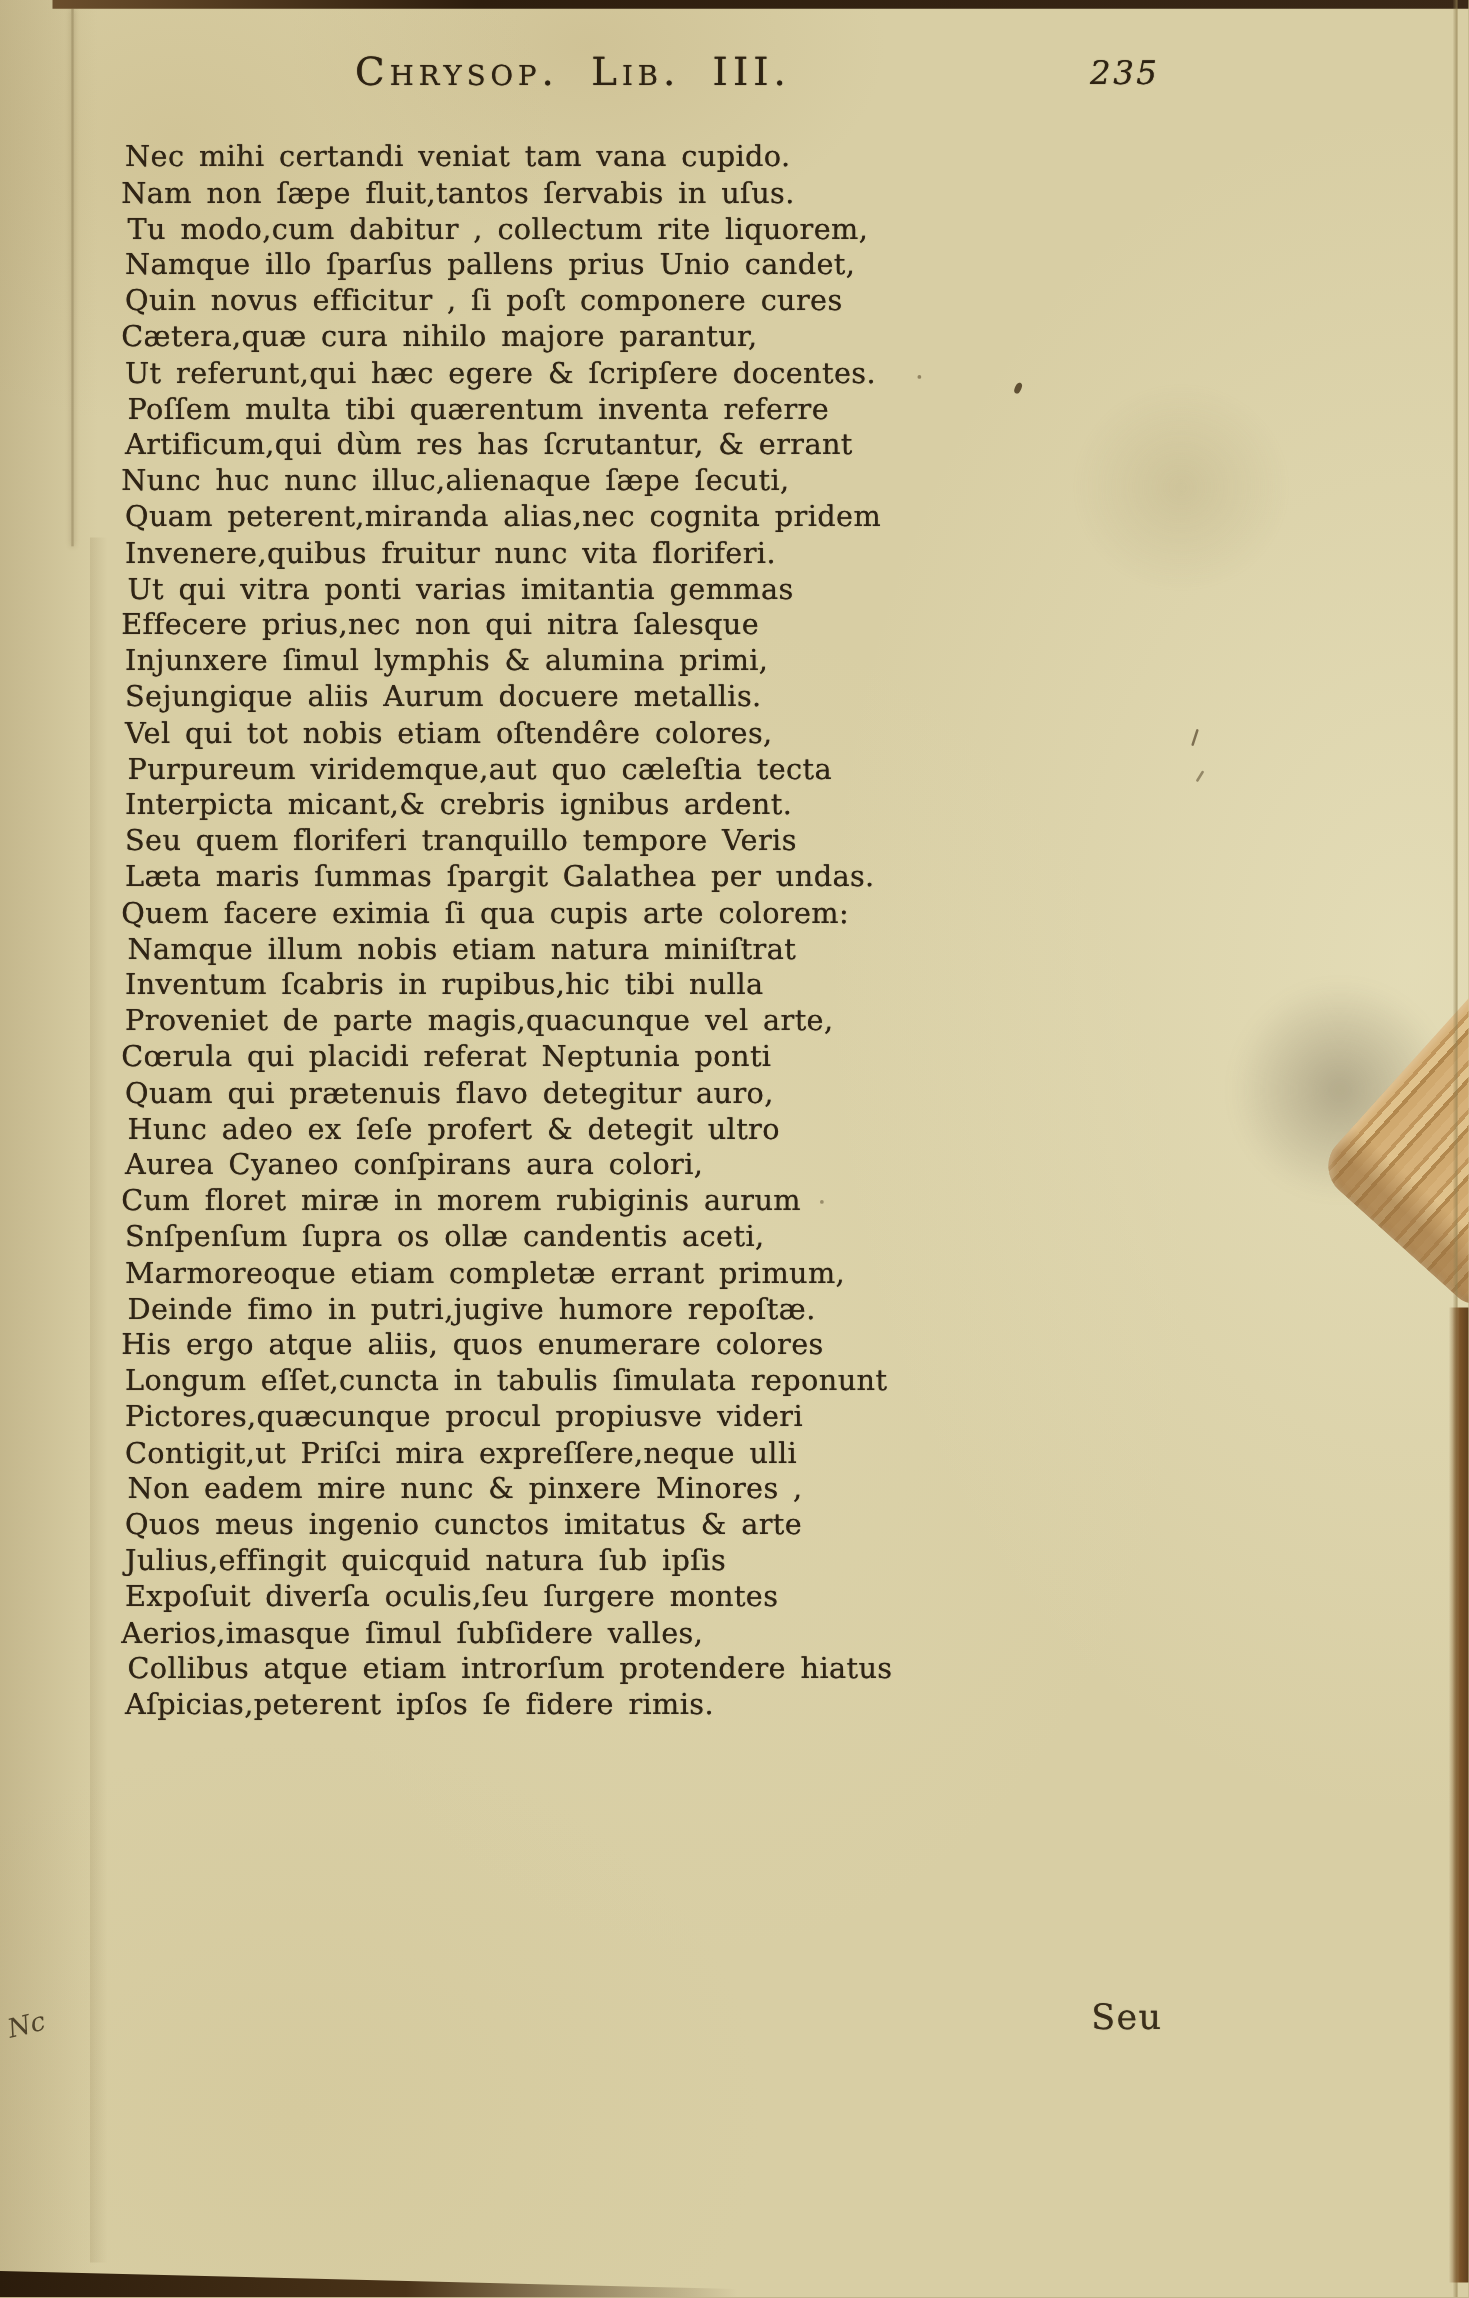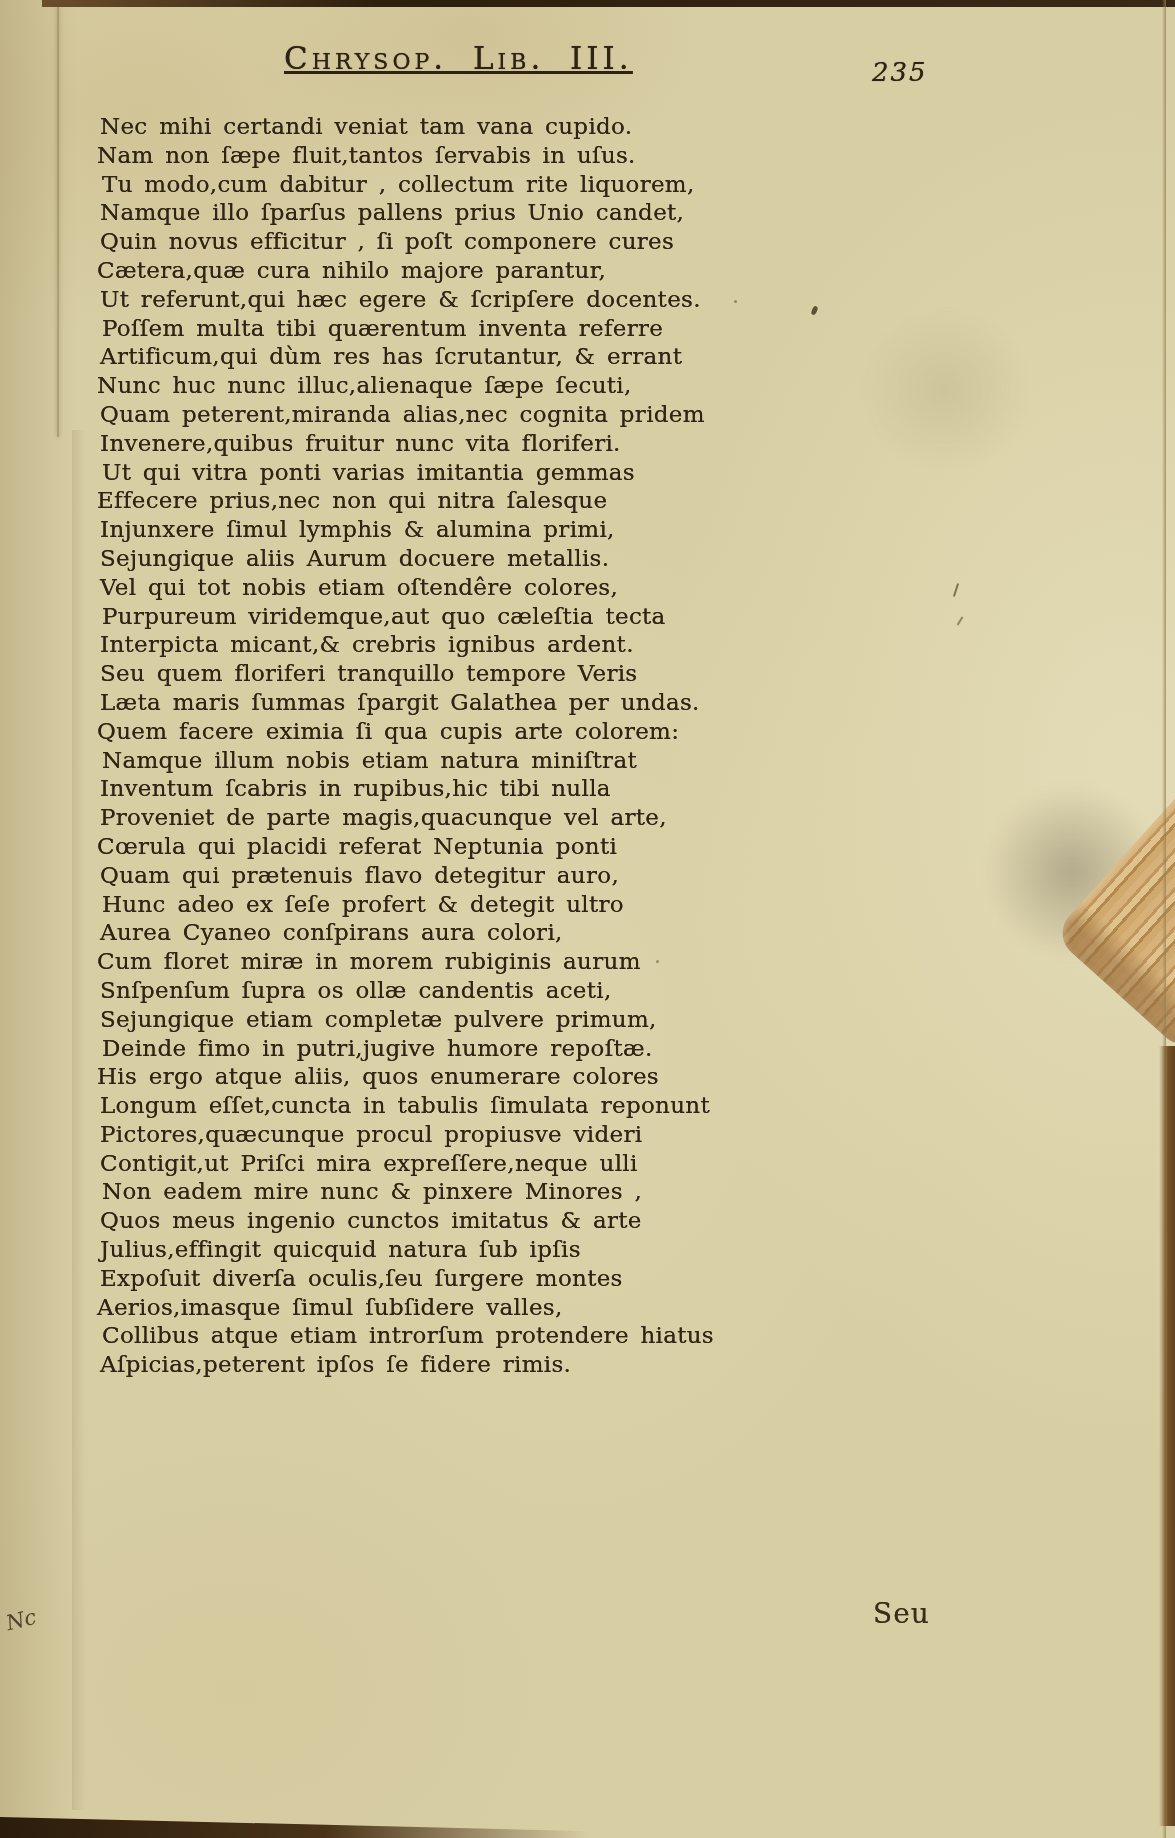--- a/index.html
+++ b/index.html
@@ -44,22 +44,22 @@
     transform-origin:0 0;transform:rotate(-48deg);
     border-radius:26px 0 0 18px;
     background-image:
       linear-gradient(to right, rgba(150,110,62,.55) 0 22px, rgba(150,110,62,0) 46px),
       repeating-linear-gradient(to bottom,
         #d6b179 0 7px, #c0965c 7px 10px, #e0c28c 10px 16px, #b2884e 16px 19px, #d0a96f 19px 26px);
     box-shadow:inset 0 3px 6px rgba(255,240,210,.35), inset 0 -4px 8px rgba(90,60,30,.35);}
   
   .running-header{position:absolute;left:284px;top:40px;
     font-variant:small-caps;font-size:31px;letter-spacing:4px;word-spacing:12px;
-    color:#2e2313;text-shadow:0 0 .7px rgba(46,35,19,.85);text-decoration:underline;}
-  .page-number{position:absolute;left:872px;top:57px;
+    color:#2e2313;text-shadow:0 0 .7px rgba(46,35,19,.85);}
+  .page-number{position:absolute;left:872px;top:44px;
     font-style:italic;font-size:26px;letter-spacing:2px;color:#2e2313;
     text-shadow:0 0 .7px rgba(46,35,19,.85);}
   .poem{position:absolute;left:100px;top:84px;width:760px;
     font-size:23px;line-height:28.8px;color:#2f2415;
     letter-spacing:.3px;word-spacing:4px;white-space:nowrap;
     text-shadow:0 0 .6px rgba(47,36,21,.8);margin-top:28px;}
   .poem-line:nth-child(4n+2){transform:translateX(-3px);}
   .poem-line:nth-child(5n+3){transform:translateX(2px);}
   .catchword{position:absolute;left:873px;top:1597px;
     font-size:28px;letter-spacing:1px;color:#3a2e1b;
@@ -113,21 +113,21 @@
       <div class="poem-line">Quem facere eximia ſi qua cupis arte colorem:</div>
       <div class="poem-line">Namque illum nobis etiam natura miniſtrat</div>
       <div class="poem-line">Inventum ſcabris in rupibus,hic tibi nulla</div>
       <div class="poem-line">Proveniet de parte magis,quacunque vel arte,</div>
       <div class="poem-line">Cœrula qui placidi referat Neptunia ponti</div>
       <div class="poem-line">Quam qui prætenuis flavo detegitur auro,</div>
       <div class="poem-line">Hunc adeo ex ſeſe profert &amp; detegit ultro</div>
       <div class="poem-line">Aurea Cyaneo conſpirans aura colori,</div>
       <div class="poem-line">Cum floret miræ in morem rubiginis aurum</div>
       <div class="poem-line">Snſpenſum ſupra os ollæ candentis aceti,</div>
-      <div class="poem-line">Sejungique etiam completæ pulvere primum,</div>
+      <div class="poem-line">Marmoreoque etiam completæ errant primum,</div>
       <div class="poem-line">Deinde fimo in putri,jugive humore repoſtæ.</div>
       <div class="poem-line">His ergo atque aliis, quos enumerare colores</div>
       <div class="poem-line">Longum eſſet,cuncta in tabulis ſimulata reponunt</div>
       <div class="poem-line">Pictores,quæcunque procul propiusve videri</div>
       <div class="poem-line">Contigit,ut Priſci mira expreſſere,neque ulli</div>
       <div class="poem-line">Non eadem mire nunc &amp; pinxere Minores ,</div>
       <div class="poem-line">Quos meus ingenio cunctos imitatus &amp; arte</div>
       <div class="poem-line">Julius,effingit quicquid natura ſub ipſis</div>
       <div class="poem-line">Expoſuit diverſa oculis,ſeu ſurgere montes</div>
       <div class="poem-line">Aerios,imasque ſimul ſubſidere valles,</div>

